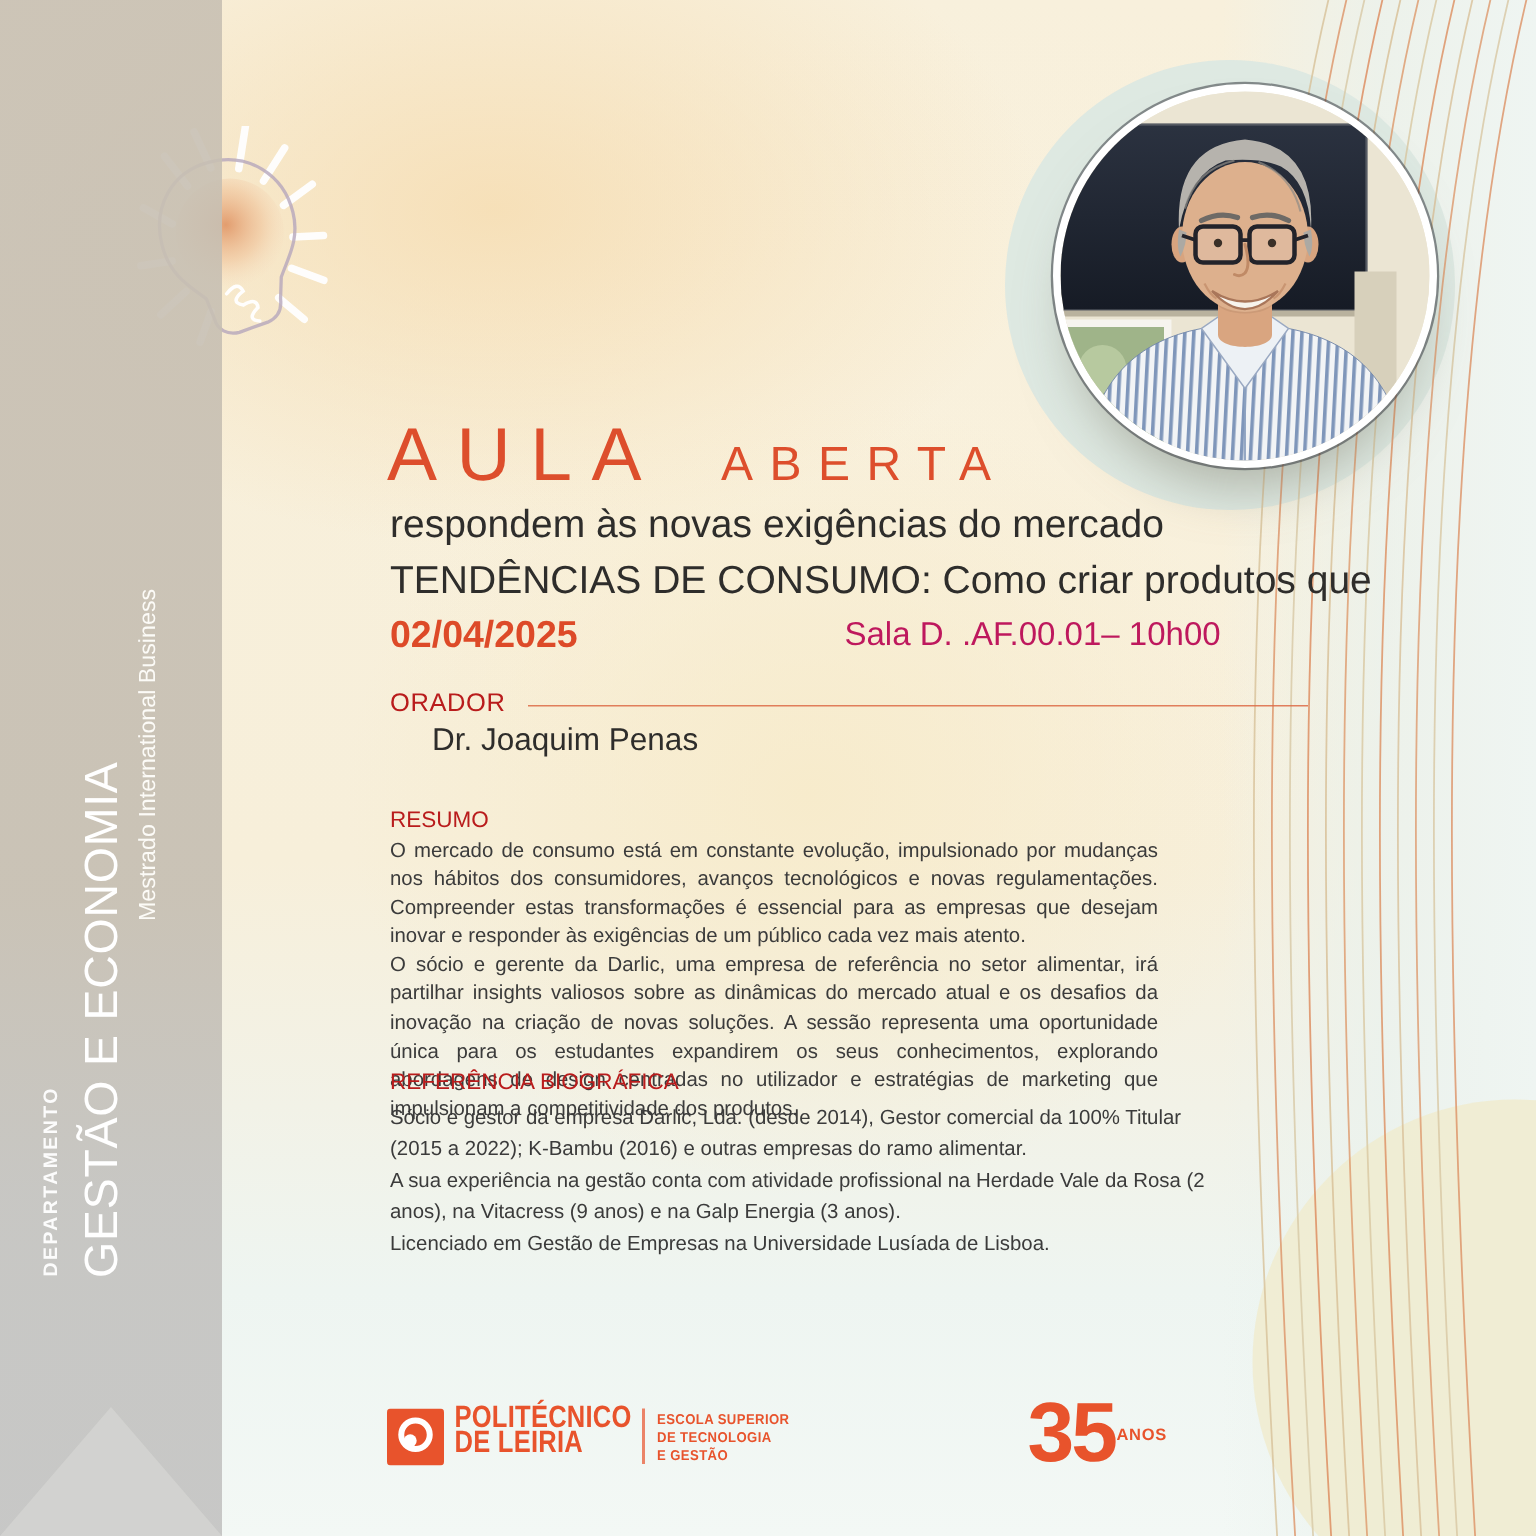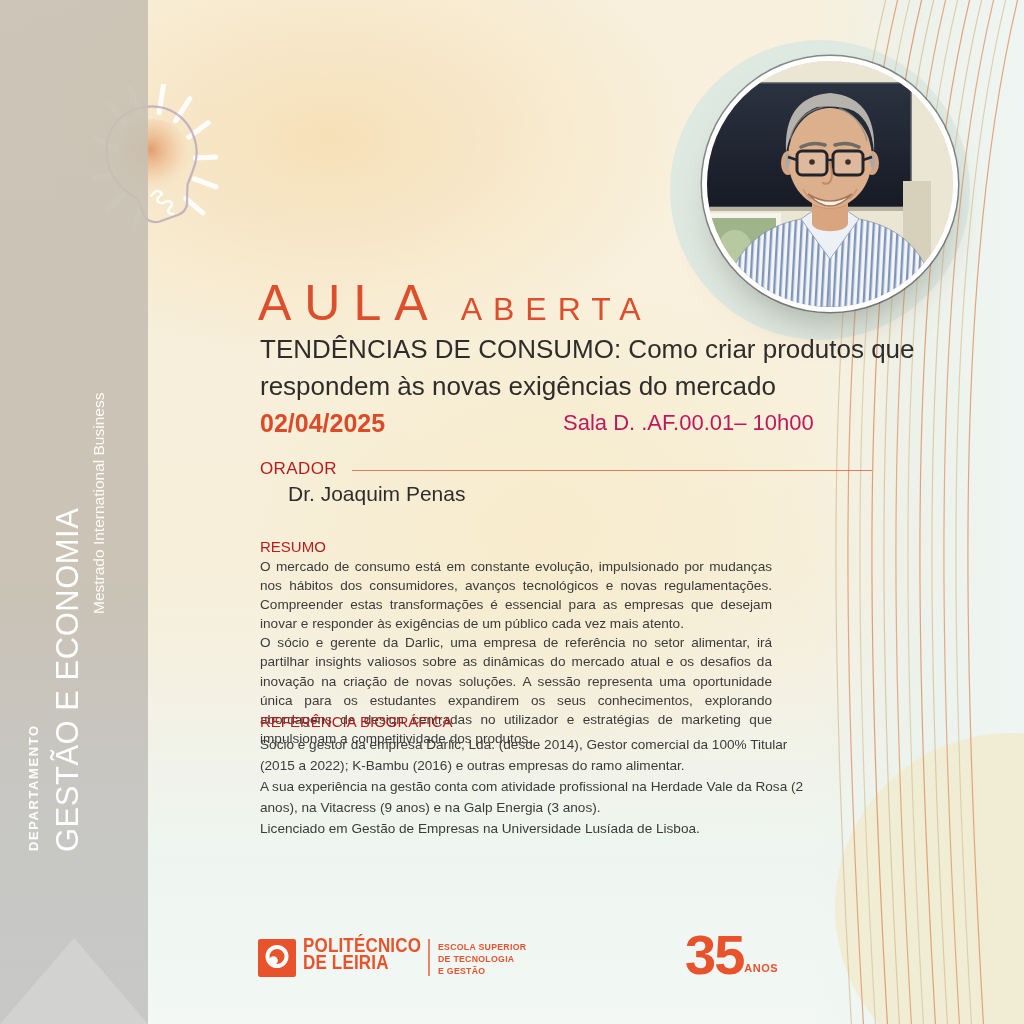--- a/index.html
+++ b/index.html
@@ -36,21 +36,21 @@
   .dept-name  { left:45px; top:852px; font-size:31px; font-weight:400; letter-spacing:.5px; line-height:46px; }
   .program    { left:88px; top:614px; font-size:15.5px; line-height:22px; color:#fcfbf7; }
 
   
   .photo { position:absolute; left:702px; top:56px; width:256px; height:256px;
     box-sizing:border-box; border:5px solid #ffffff; border-radius:50%; overflow:hidden;
     box-shadow:0 0 0 1.5px rgba(55,58,66,.55), 0 24px 34px -12px rgba(130,125,108,.5);
     background:#ebe5d3; }
 
   
-  .title { position:absolute; left:258px; top:274px; display:flex; align-items:baseline; gap:20px; color:#dd4e2c; }
+  .title { position:absolute; left:258px; top:274px; display:flex; align-items:baseline; gap:40px; color:#dd4e2c; }
   .title .t1 { font-size:50px; letter-spacing:13px; font-weight:400; }
   .title .t2 { font-size:32px; letter-spacing:11px; font-weight:400; }
   .subtitle { position:absolute; left:260px; top:331px; font-size:26px; line-height:37px; color:#2e2d2b; }
   .date     { position:absolute; left:260px; top:409px; font-size:25px; font-weight:bold; color:#dd4a28; }
   .location { position:absolute; left:563px; top:410px; font-size:22px; color:#be185d; }
 
   .sec-heading { position:absolute; font-weight:normal; color:#b91c1c; }
   .orador-heading { left:260px; top:459px; font-size:17px; letter-spacing:.4px; }
   .orador-rule { position:absolute; left:352px; top:470px; width:520px; height:1.3px; background:#dd6a45; opacity:.85; }
   .orador-name { position:absolute; left:260px; top:482px; font-size:21px; color:#2e2d2b;margin-left:28px; }
@@ -66,21 +66,21 @@
 
   
   .logo-icon { position:absolute; left:258px; top:939px; width:38px; height:38px; }
   .inst-name { position:absolute; left:303px; top:937px; color:#e8532c; font-weight:bold;
     font-size:20.5px; line-height:16.5px; letter-spacing:.2px; transform:scaleX(.83); transform-origin:left top; }
   .logo-divider { position:absolute; left:428px; top:939px; width:1.5px; height:37px; background:#e8532c; opacity:.7; }
   .school-name { position:absolute; left:438px; top:941px; color:#e8532c; font-weight:bold;
     font-size:9.5px; line-height:12px; letter-spacing:.3px; transform:scaleX(.92); transform-origin:left top; }
   .anniv { position:absolute; left:685px; top:932px; display:flex; align-items:flex-end; color:#e8532c; }
   .anniv .num { font-size:56px; font-weight:bold; line-height:46px; letter-spacing:-2px; }
-  .anniv .lbl { font-size:11px; font-weight:bold; letter-spacing:.5px; margin:0 0 4px 1px; }
+  .anniv .lbl { font-size:11px; font-weight:bold; letter-spacing:.5px; margin:0 0 15px 1px; }
 </style>
 </head>
 <body>
 
 <div class="poster">
 
   <div class="bg-base"></div>
   <div class="bg-right"></div>
   <div class="circle-yellow"></div>
 
@@ -187,22 +187,22 @@
       <path d="M 101 133 Q 123 147 145 133 Q 123 157 101 133 Z" fill="#f7f3ec" stroke="#a9765a" stroke-width="1.5"></path>
       <path d="M 96 128 q 4 8 8 10 M 150 128 q -4 8 -8 10" stroke="#c08a66" stroke-width="1.5" fill="none" opacity=".7"></path>
     </svg>
   </div>
 
   <div class="title">
     <span class="t1">AULA</span>
     <span class="t2">ABERTA</span>
   </div>
   <div class="subtitle">
+    <div>respondem às novas exigências do mercado</div>
     <div>TENDÊNCIAS DE CONSUMO: Como criar produtos que</div>
-    <div>respondem às novas exigências do mercado</div>
   </div>
   <div class="date">02/04/2025</div>
   <div class="location">Sala D. .AF.00.01– 10h00</div>
 
   <div class="sec-heading orador-heading">ORADOR</div>
   <div class="orador-rule"></div>
   <div class="orador-name">Dr. Joaquim Penas</div>
 
   <div class="sec-heading resumo-heading">RESUMO</div>
   <div class="resumo-body">

